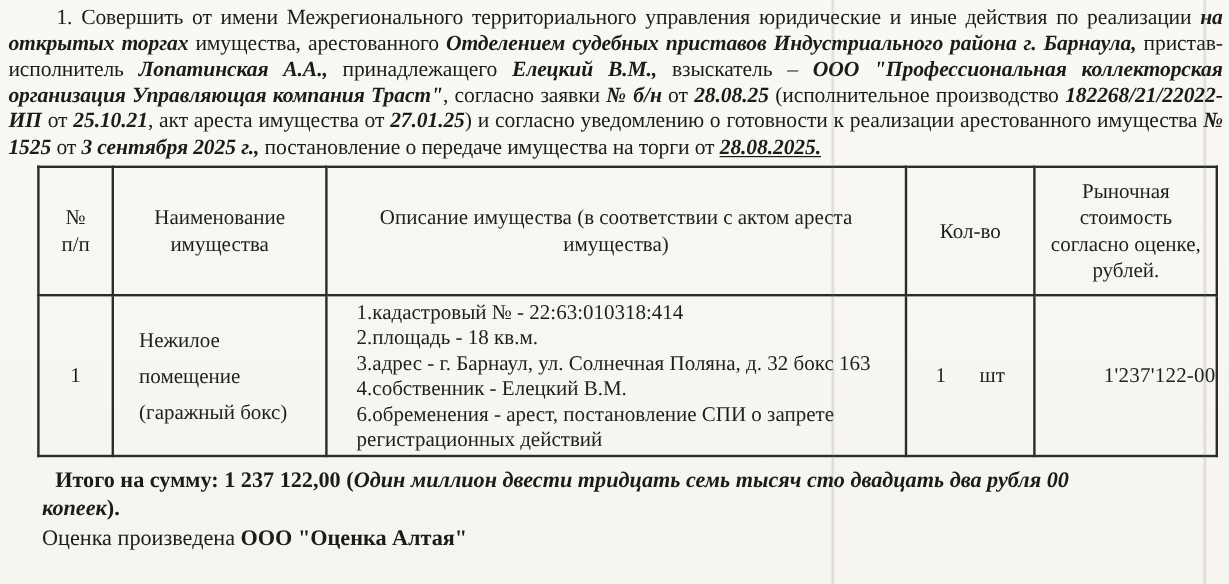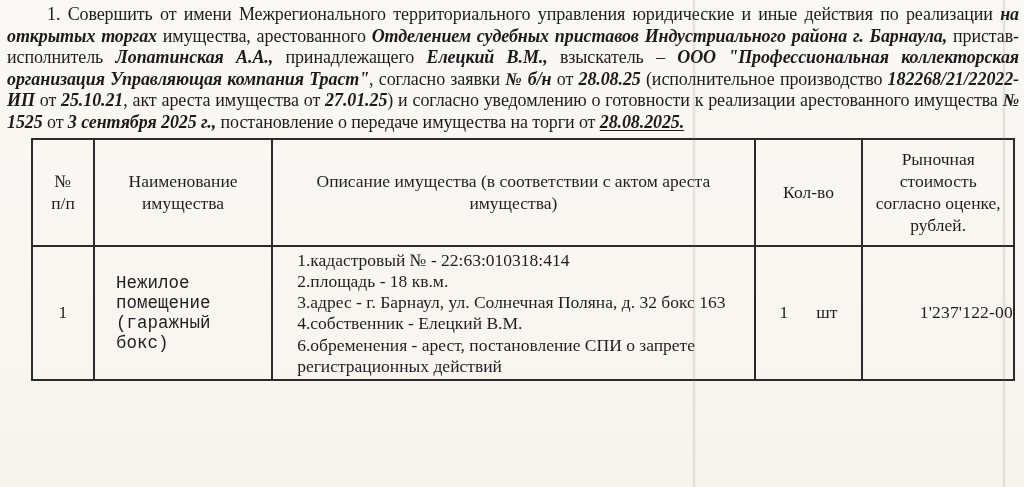--- a/index.html
+++ b/index.html
@@ -60,21 +60,21 @@
   th.col-price { width: 142px; }
   tr.hdr-row { height: 107px; }
   tr.body-row { height: 130px; }
   tr.hdr-row th {
     text-align: center;
     line-height: 22px;
     white-space: pre-line;
     padding: 2px 6px;
   }
   td.cell-num { text-align: center; }
-  td.cell-name { padding: 4px 8px 4px 21px; line-height: 20px; font-family: Liberation Mono, monospace; }
+  td.cell-name { padding: 4px 8px 4px 21px; line-height: 30px; }
   td.cell-desc { vertical-align: top; padding: 3px 10px 2px 24px; line-height: 21.3px; }
   .desc-line { white-space: normal; }
   td.cell-qty { padding: 0 24px; }
   .qty-wrap { display: flex; justify-content: space-between; align-items: center; }
   td.cell-price { text-align: right; letter-spacing: 0.2px; }
 
   
   .footer { padding: 9px 70px 0 35px; }
   .total-line {
     font-size: 18.5px;
@@ -122,14 +122,18 @@
         <div class="qty-wrap">
           <span>1</span>
           <span>шт</span>
         </div>
       </td>
       <td class="cell-price">1'237'122-00</td>
     </tr>
   </tbody>
     </table>
 
+  <div class="footer">
+    <p class="total-line"><span class="seg-b">Итого на сумму: 1 237 122,00 (</span><span class="seg-bi">Один миллион двести тридцать семь тысяч сто двадцать два рубля 00 копеек</span><span class="seg-b">).</span></p>
+    <p class="appraisal-line"><span class="seg-normal">Оценка произведена </span><span class="seg-b">ООО "Оценка Алтая"</span></p>
+  </div>
 
 </div>
 
 </body></html>

